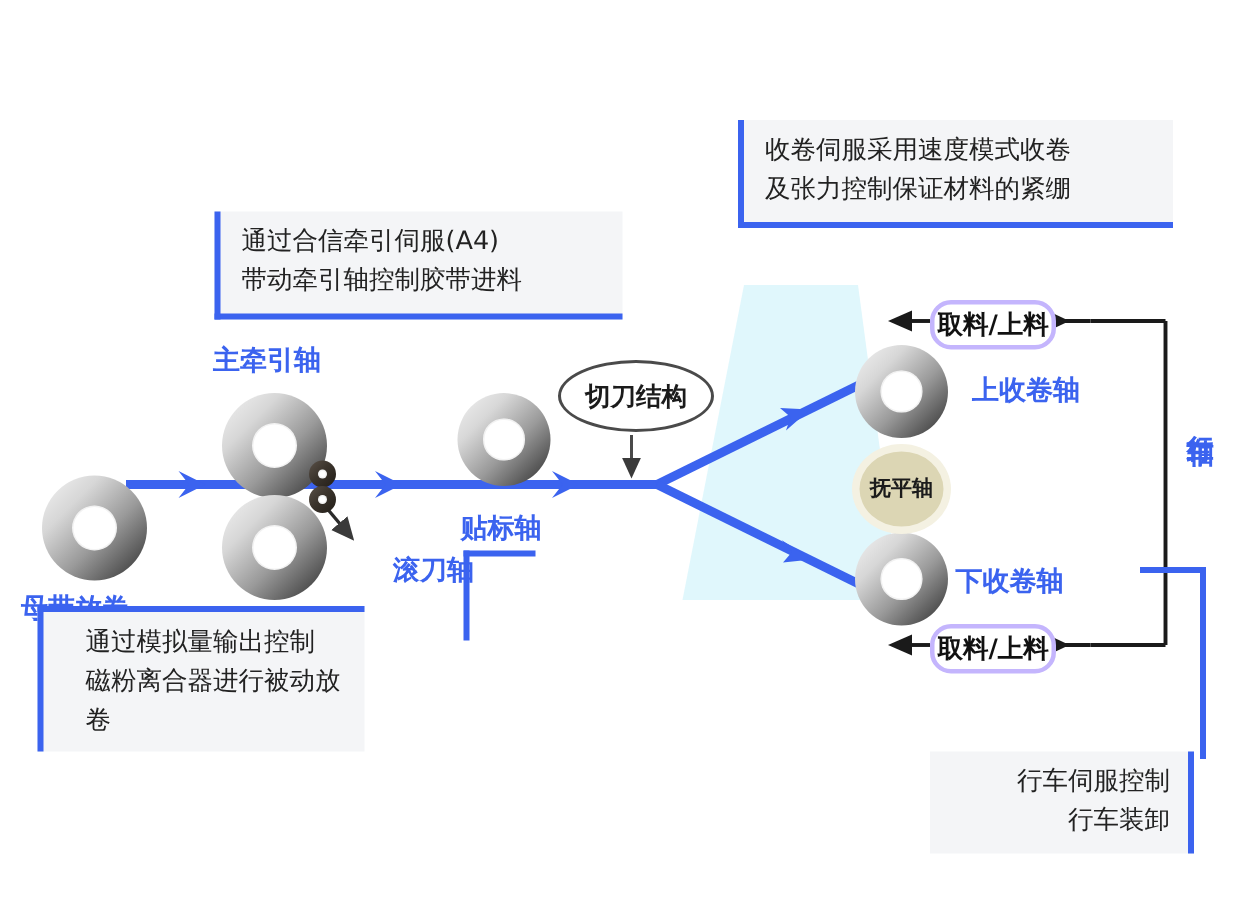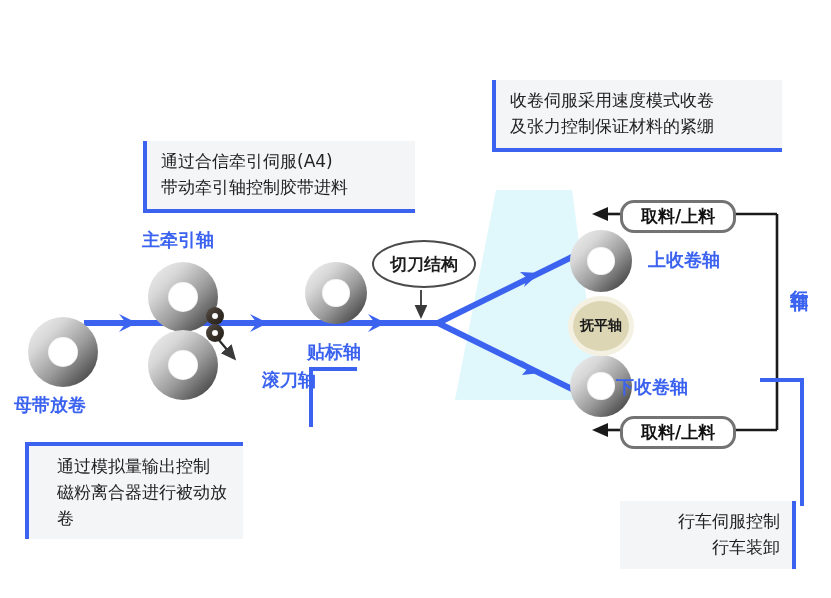--- a/index.html
+++ b/index.html
@@ -90,23 +90,23 @@
     color: #1b1b1b;
     font-size: 14px;
     font-weight: bold;
     white-space: nowrap;
   }
 
   
   .pill {
     position: absolute;
     background: #ffffff;
-    border: 3px solid #737373;
+    border: 3px solid #c4b5fd;
     border-radius: 14px;
-    padding: 2px 18px;
+    padding: 2px 2px;
     font-size: 17px;
     font-weight: bold;
     color: #111;
     white-space: nowrap;
   }
 
   
   .ellipse-callout {
     position: absolute;
     border: 2px solid #4a4a4a;
@@ -215,36 +215,36 @@
   </div>
   <div class="blabel z2" style="left:14px; top:393px;">
     <span>母带放卷</span>
   </div>
   <div class="blabel z2" style="left:307px; top:340px;">
     <span>贴标轴</span>
   </div>
   <div class="blabel z2" style="left:648px; top:248px;">
     <span>上收卷轴</span>
   </div>
-  <div class="blabel z2" style="left:616px; top:375px;">
+  <div class="blabel z2" style="left:637px; top:375px;">
     <span>下收卷轴</span>
   </div>
   <div class="blabel vert z2" style="left:789px; top:276px;">
     <span>行车轴</span>
   </div>
 
   <div class="bracket-tl z2" style="left:309px; top:367px; width:48px; height:60px;"></div>
   <div class="bracket-tr z2" style="left:760px; top:378px; width:44px; height:128px;"></div>
 
   <div class="note bl-left-bottom z2" style="left:143px; top:141px; width:272px;">通过合信牵引伺服(A4)
 带动牵引轴控制胶带进料</div>
 
   <div class="note bl-left-bottom z2" style="left:492px; top:80px; width:290px;">收卷伺服采用速度模式收卷
 及张力控制保证材料的紧绷</div>
 
-  <div class="note bl-left-top z2" style="left:25px; top:442px; width:218px;padding-left:28px;">通过模拟量输出控制
+  <div class="note bl-left-top z2" style="left:25px; top:404px; width:218px;padding-left:28px;">通过模拟量输出控制
 磁粉离合器进行被动放卷</div>
 
 
   <div class="note bl-right z2" style="left:620px; top:501px; width:176px;">行车伺服控制
 行车装卸</div>
 
 </div>
 
 </body></html>

